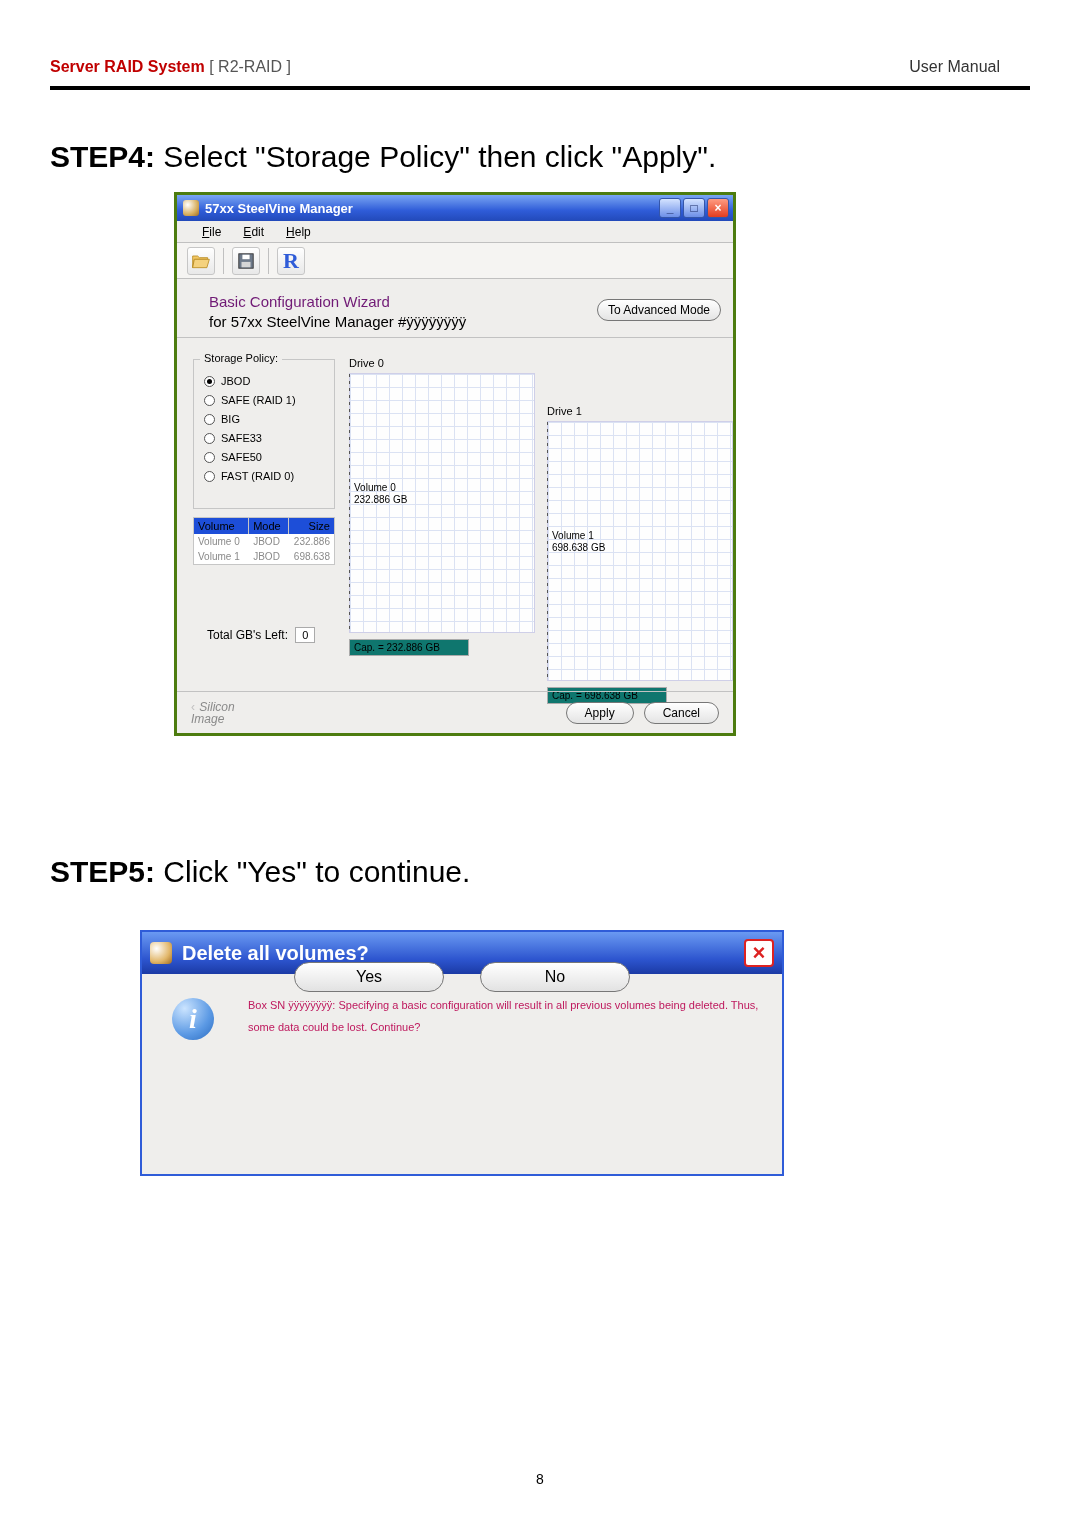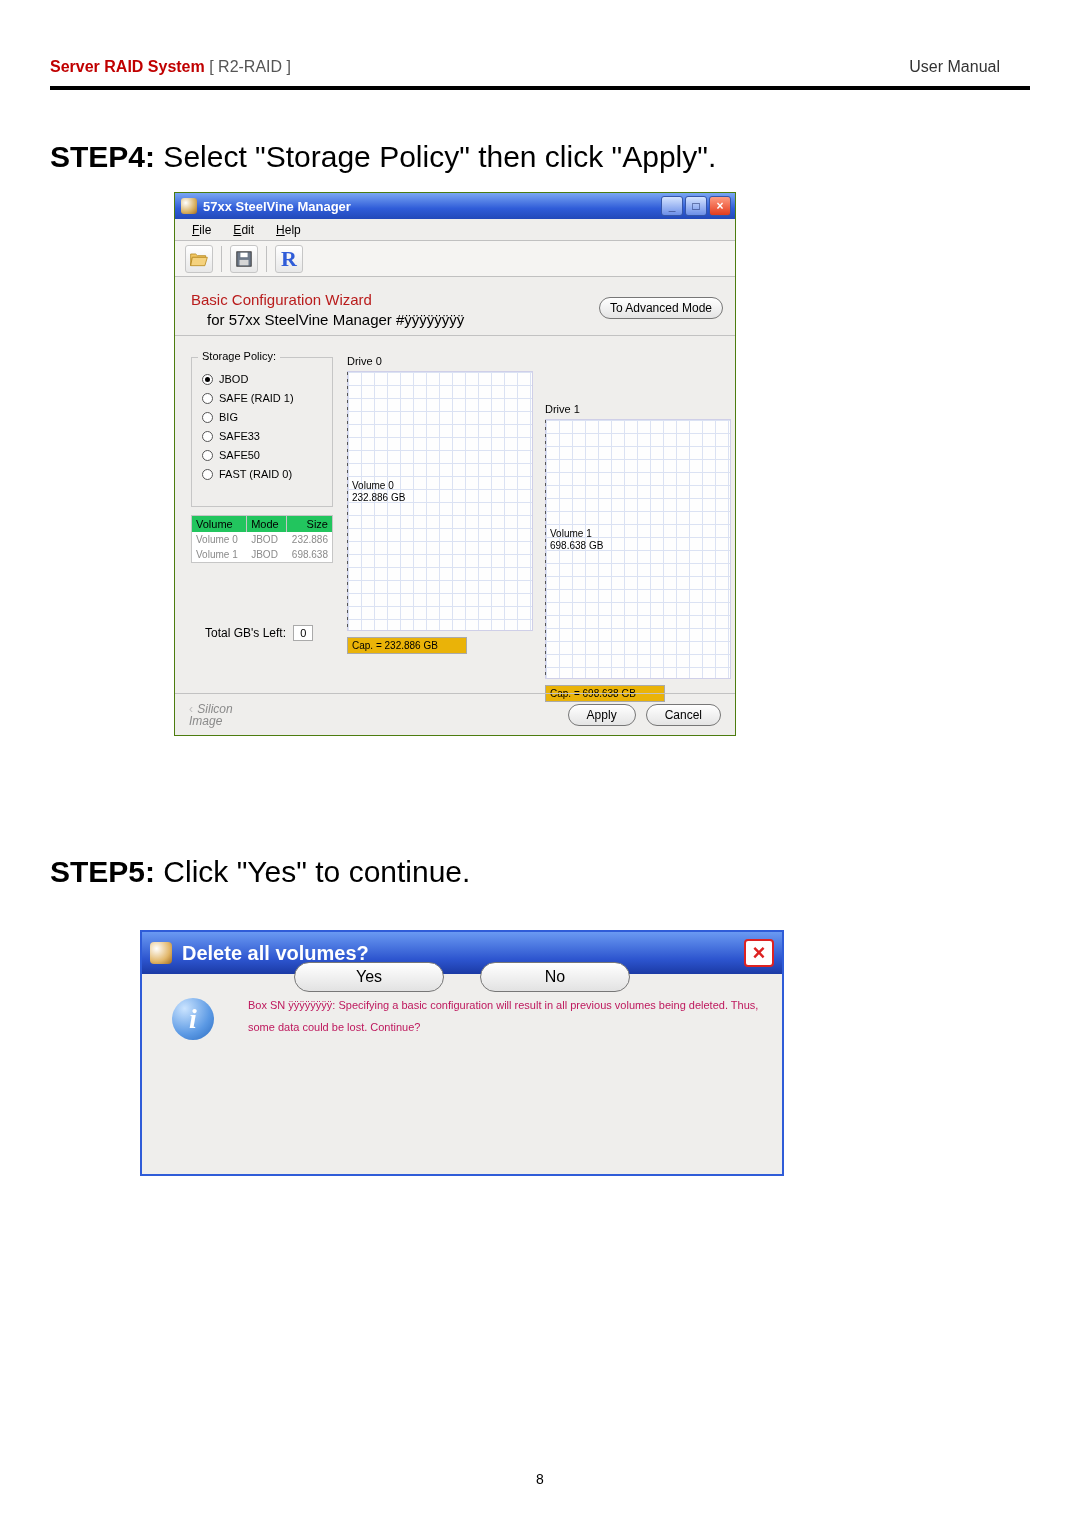--- a/index.html
+++ b/index.html
@@ -30,21 +30,21 @@
   }
   .step-heading .normal { font-weight: normal; }
 
   
   .win1 {
     position: absolute;
     left: 174px;
     top: 192px;
     width: 562px;
     height: 544px;
-    border: 1px solid #4d7c0f;
+    border: 3px solid #4d7c0f;
   }
   .titlebar1 {
     height: 26px;
     background: linear-gradient(to bottom, #7aa6f3, #2f5cd8 60%, #2249b9);
     display: flex;
     align-items: center;
     padding: 0 4px 0 6px;
     color: #fff;
   }
   .titlebar1 .tb-icon {
@@ -64,21 +64,21 @@
   }
   .win-btn.close {
     background: linear-gradient(to bottom, #ff9c82, #e33c1f);
     color: #fff;
   }
   .menubar {
     height: 22px;
     background: #efeeec;
     border-bottom: 1px solid #c0c0c0;
     display: flex; align-items: center;
-    padding: 0 6px;
+    padding: 0 14px;
     font-size: 12px;
     color: #000;
   }
   .menu-item { padding: 2px 10px; border: 1px solid transparent; }
   .menu-item u { text-decoration: underline; }
   .toolbar {
     height: 36px;
     background: #f5f4f2;
     border-bottom: 1px solid #c0c0c0;
     display: flex; align-items: center; gap: 8px;
@@ -94,21 +94,21 @@
   .open-icon svg { width: 20px; height: 18px; }
   .save-icon svg { width: 18px; height: 18px; }
   .r-icon { color: #2f5cd8; font-weight: bold; font-family: 'Times New Roman', serif; font-size: 22px; display:flex; align-items:center; justify-content:center; }
   .tb-sep { width:1px; height:26px; background:#c0c0c0; }
 
   .win1-body {
     position: relative;
     background: #efeeec;
     height: calc(100% - 26px - 22px - 36px);
   }
-  .wiz-title { position:absolute; left:16px; top:14px; font-size:15px; color:#b91c1c; }
+  .wiz-title { position:absolute; left:32px; top:14px; font-size:15px; color:#701a75; }
   .wiz-sub { position:absolute; left:16px; top:34px; font-size:15px; color:#000;margin-left:16px; }
   .adv-btn {
     position:absolute; right:12px; top:20px;
     border:1px solid #777; border-radius:12px;
     padding:3px 10px; font-size:12px;
     background: linear-gradient(to bottom,#fff,#e4e4e4);
   }
   .hr1 { position:absolute; left:0; top:58px; width:100%; height:1px; background:#c2c2c2; }
 
   .main-area {
@@ -126,21 +126,21 @@
     width:11px; height:11px; border-radius:50%;
     border:1px solid #555; background:#fff;
     display:flex; align-items:center; justify-content:center;
   }
   .radio-circle.sel::after{ content:""; width:5px; height:5px; border-radius:50%; background:#000; }
 
   .vol-table {
     position:absolute; left:16px; top:160px; width:142px;
     border:1px solid #c6c6c6; font-size:11px; background:#fff;
   }
-  .vol-head { display:flex; background:#22c55e; }
+  .vol-head { display:flex; background:#1d4ed8; }
   .vol-head div { border-right:1px solid #c6c6c6; padding:2px 4px; }
   .vol-head div:last-child{border-right:none;}
   .vol-row { display:flex; font-size:10px; color:#8a8a8a; }
   .vol-row div { padding:2px 4px; }
   .vc1{width:56px;} .vc2{width:40px;} .vc3{width:46px; text-align:right;}
 
   .total-gb { position:absolute; left:30px; top:270px; font-size:12px; }
   .total-box { display:inline-block; border:1px solid #aaa; background:#fff; padding:1px 6px; margin-left:4px; font-size:11px;}
 
   .drive-col { position:absolute; top:0; width:186px; }
@@ -154,21 +154,21 @@
       repeating-linear-gradient(to right, #dbe2f3 0, #dbe2f3 1px, transparent 1px, transparent 13px),
       repeating-linear-gradient(to bottom, #dbe2f3 0, #dbe2f3 1px, transparent 1px, transparent 13px);
     position:relative;
   }
   .hash-line { position:absolute; left:-1px; top:0; bottom:0; width:1px;
     background: repeating-linear-gradient(to bottom, #555 0, #555 3px, transparent 3px, transparent 7px);
   }
   .vol-label { position:absolute; left:4px; font-size:10px; line-height:12px; color:#000; }
   .drive0 .vol-label { top:108px; }
   .drive1 .vol-label { top:108px; }
-  .cap-box { margin-top:6px; border:1px solid #aaa; background:#eab308; font-size:10px; padding:2px 4px; width:120px; }
+  .cap-box { margin-top:6px; border:1px solid #aaa; background:#0f766e; font-size:10px; padding:2px 4px; width:120px; }
 
   .win1-footer {
     position:absolute; left:0; bottom:0; right:0; height:42px;
     border-top:1px solid #c2c2c2;
     display:flex; align-items:center; justify-content:space-between;
     padding:0 14px;
     gap:12px;
   }
   .silicon { font-size:12px; color:#8a8a8a; line-height:12px; font-style:italic; }
   .silicon::before { content:"‹"; color:#c0c0c0; font-style:normal; margin-right:1px; }

